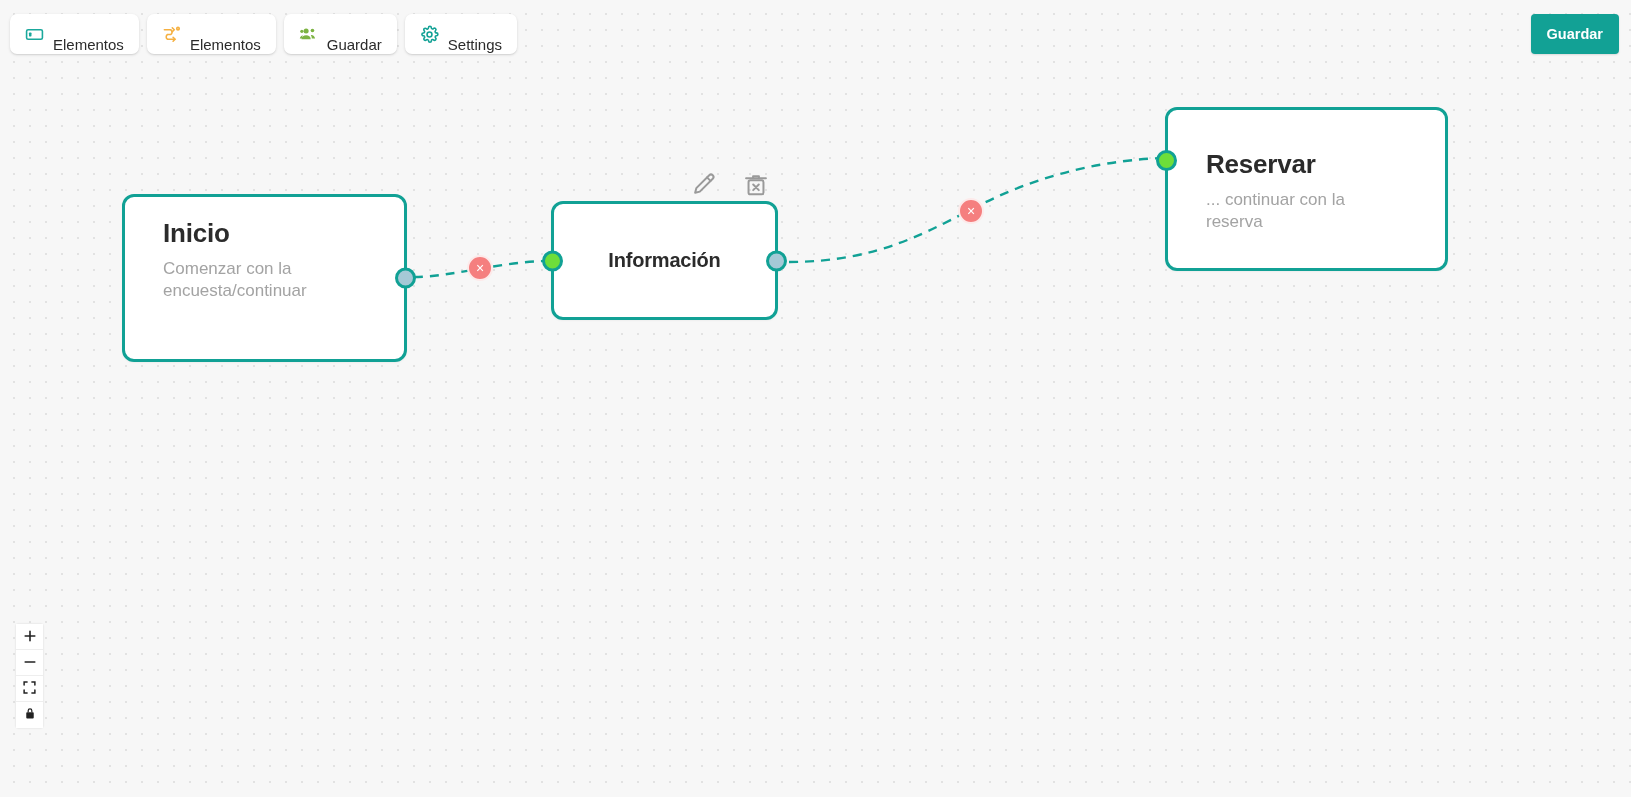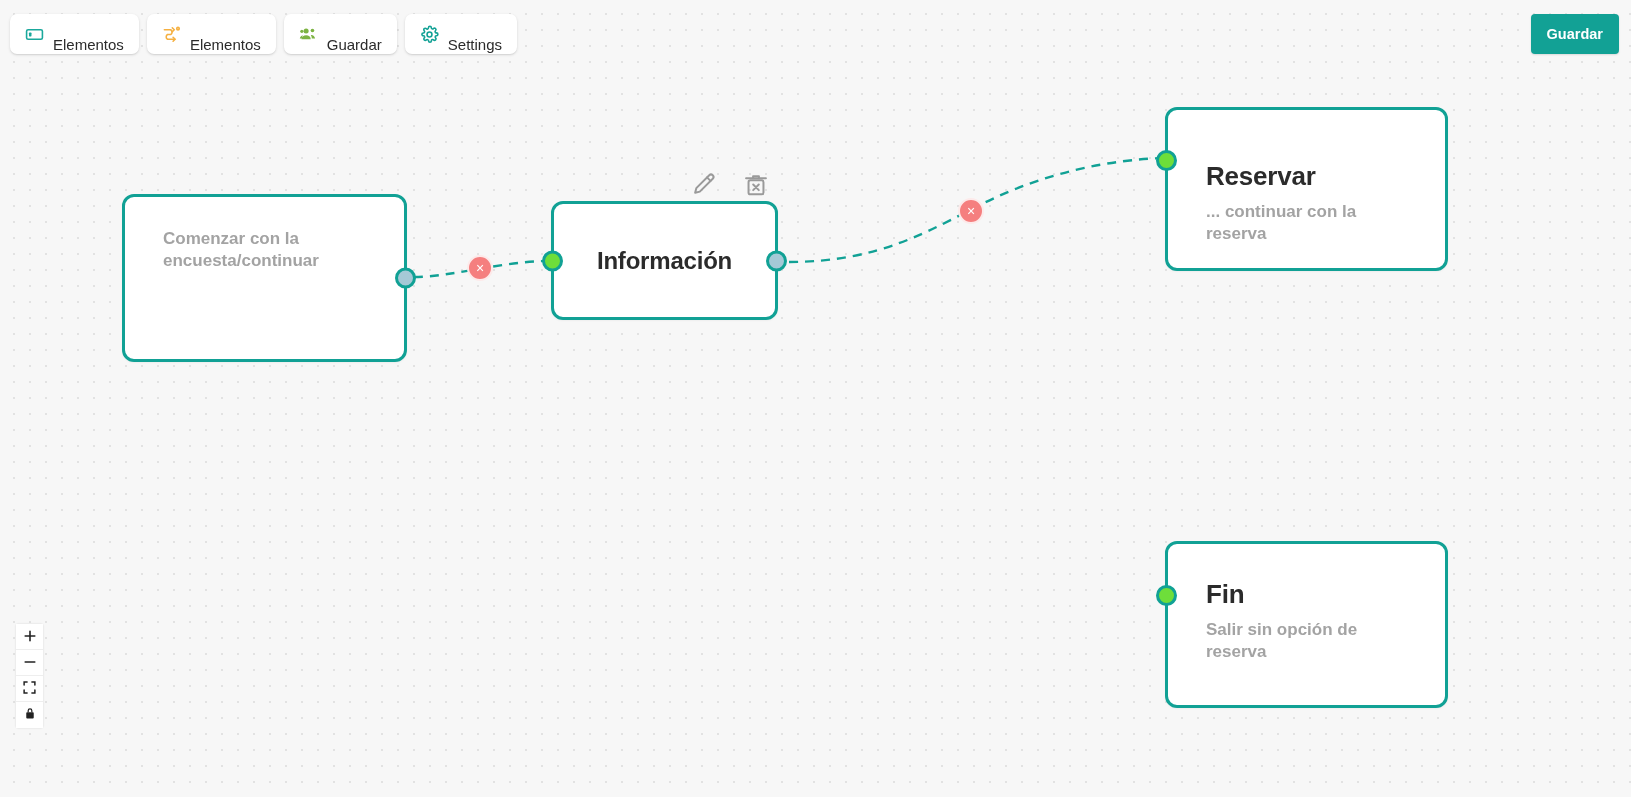--- a/index.html
+++ b/index.html
@@ -88,25 +88,24 @@
     color: #2b2b2b;
     line-height: 1.15;
     letter-spacing: -0.2px;
   }
   .node-sub {
     margin-top: 9px;
     font-size: 17px;
     color: #a3a3a3;
     line-height: 1.32;
     max-width: 200px;
-    font-weight: bold;
   }
 
   .node.compact { padding: 0; display: flex; align-items: center; justify-content: center; }
-  .node.compact .node-title { font-size: 24px; }
+  .node.compact .node-title { font-size: 20px; }
 
   
   .handle {
     position: absolute;
     width: 21px;
     height: 21px;
     border-radius: 50%;
     border: 3px solid #11a195;
     z-index: 12;
     cursor: crosshair;
@@ -228,20 +227,21 @@
   <div class="canvas">
 
     <svg class="edge-layer" width="1631" height="797">
 
       <path d="M 414 277 C 450 277, 500 262, 545 261" stroke="#11a195" stroke-width="2.4" fill="none" stroke-dasharray="9 7"></path>
 
       <path d="M 789 262 C 880 262, 930 230, 980 205 C 1045 172, 1110 160, 1162 158" stroke="#11a195" stroke-width="2.4" fill="none" stroke-dasharray="9 7"></path>
     </svg>
 
     <div class="node" style="left:122px; top:194px; width:285px; height:168px;">
+      <div class="node-title">Inicio</div>
       <div class="node-sub">Comenzar con la encuesta/continuar</div>
       <div class="handle source" style="right:-12px; top:50%; transform:translateY(-50%);"></div>
     </div>
 
     <div class="edge-del" style="left:467px; top:255px;">×</div>
 
     <div class="node-actions" style="left:690px; top:171px;">
       <span class="node-action">
         <svg width="28" height="28" viewBox="0 0 24 24" fill="none" stroke="#9a9a9a" stroke-width="1.7" stroke-linecap="round" stroke-linejoin="round">
           <path d="M16.5 3.6a2.1 2.1 0 0 1 3 3L8.4 17.7l-4 1 1-4z"></path>
@@ -259,31 +259,26 @@
     </div>
 
     <div class="node compact" style="left:551px; top:201px; width:227px; height:119px;">
       <div class="node-title">Información</div>
       <div class="handle target" style="left:-12px; top:50%; transform:translateY(-50%);"></div>
       <div class="handle source" style="right:-12px; top:50%; transform:translateY(-50%);"></div>
     </div>
 
     <div class="edge-del" style="left:958px; top:198px;">×</div>
 
-    <div class="node" style="left:1165px; top:107px; width:283px; height:164px; padding-top:52px;">
+    <div class="node" style="left:1165px; top:107px; width:283px; height:164px; padding-top:40px;">
       <div class="node-title">Reservar</div>
       <div class="node-sub">... continuar con la reserva</div>
       <div class="handle target" style="left:-12px; top:40px;"></div>
     </div>
 
-    <div class="node" style="left:1165px; top:541px; width:283px; height:167px; padding-top:36px;">
-      <div class="node-title">Fin</div>
-      <div class="node-sub">Salir sin opción de reserva</div>
-      <div class="handle target" style="left:-12px; top:41px;"></div>
-    </div>
 
   </div>
 
   <div class="controls">
     <button class="ctrl-btn">
       <span>
         <svg width="12" height="12" viewBox="0 0 12 12" stroke="#222" stroke-width="1.6" stroke-linecap="round">
           <path d="M6 1.2v9.6M1.2 6h9.6"></path>
         </svg>
       </span>

